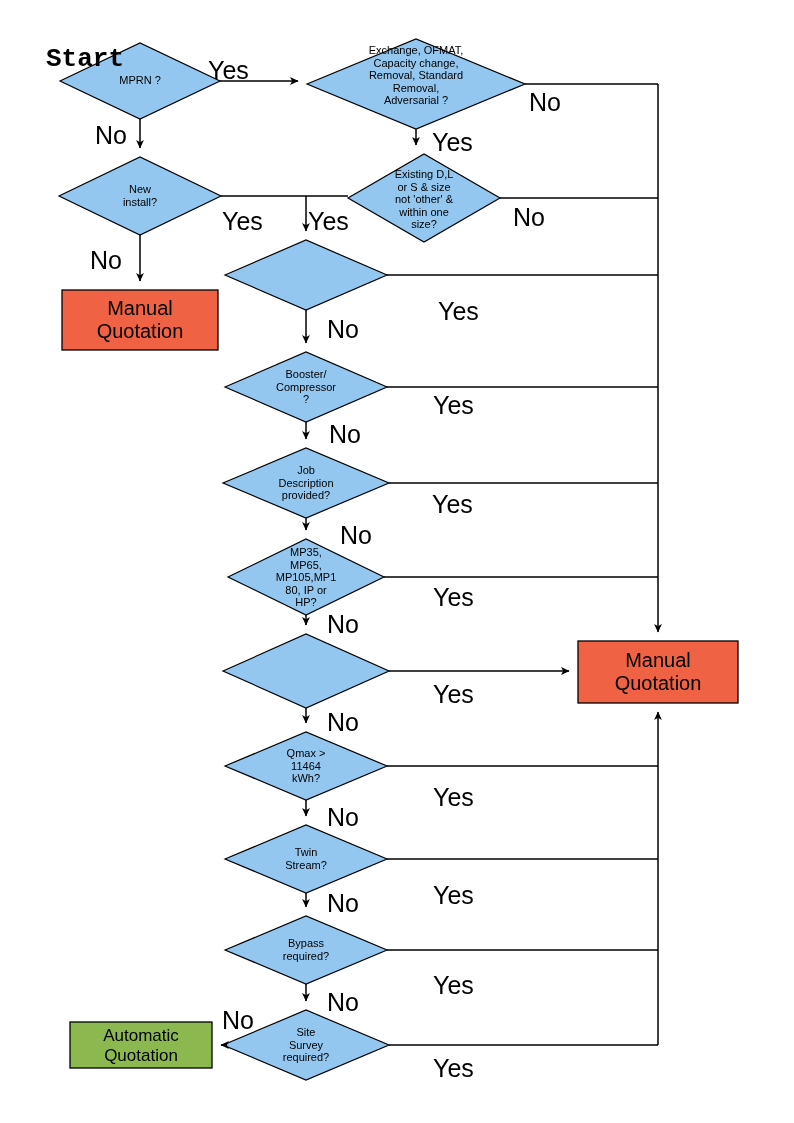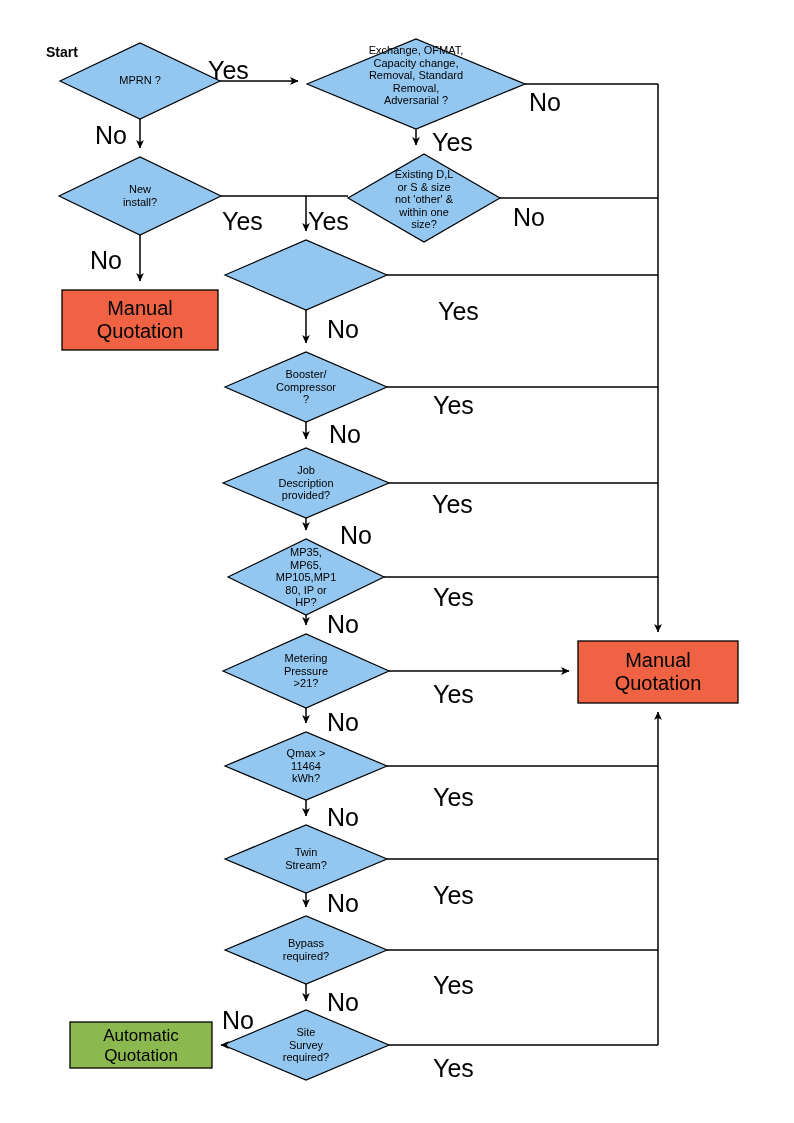--- a/index.html
+++ b/index.html
@@ -1,20 +1,20 @@
 <!DOCTYPE html>
 <html><head>
 <meta charset="utf-8">
 <style>
   html,body{margin:0;padding:0;background:#ffffff;}
   body{width:794px;height:1123px;font-family:"Liberation Sans",sans-serif;}
   #canvas{position:relative;width:794px;height:1123px;overflow:hidden;}
   svg{position:absolute;left:0;top:0;}
   .lbl{position:absolute;color:#000;font-family:"Liberation Sans",sans-serif;white-space:pre;}
-  .start-lbl{font-size:14px;font-weight:bold;}
+  .start-lbl{font-size:26px;font-weight:bold;font-family:Liberation Mono, monospace;}
   .yn{font-size:25px;}
   .dtext{position:absolute;text-align:center;font-size:11px;line-height:12.5px;color:#000;}
   .btext{position:absolute;text-align:center;font-size:20px;line-height:23px;color:#000;}
 </style>
 </head>
 <body>
 
 <div id="canvas">
 
 <svg width="794" height="1123" viewBox="0 0 794 1123">
@@ -104,21 +104,20 @@
 
 <div class="lbl start-lbl" style="left:46px;top:44px;">Start</div>
 
 <div class="dtext" style="left:90px;top:74px;width:100px;">MPRN ?</div>
 <div class="dtext" style="left:336px;top:44px;width:160px;">Exchange, OFMAT,<br>Capacity change,<br>Removal, Standard<br>Removal,<br>Adversarial ?</div>
 <div class="dtext" style="left:95px;top:183px;width:90px;">New<br>install?</div>
 <div class="dtext" style="left:380px;top:168px;width:88px;">Existing D,L<br>or S &amp; size<br>not 'other' &amp;<br>within one<br>size?</div>
 <div class="dtext" style="left:253px;top:368px;width:106px;">Booster/<br>Compressor<br>?</div>
 <div class="dtext" style="left:253px;top:464px;width:106px;">Job<br>Description<br>provided?</div>
 <div class="dtext" style="left:258px;top:546px;width:96px;">MP35,<br>MP65,<br>MP105,MP1<br>80, IP or<br>HP?</div>
-<div class="dtext" style="left:256px;top:652px;width:100px;">Metering<br>Pressure<br>&gt;21?</div>
 <div class="dtext" style="left:265px;top:747px;width:82px;text-align:center;">Qmax &gt;<br>11464<br>kWh?</div>
 <div class="dtext" style="left:256px;top:846px;width:100px;">Twin<br>Stream?</div>
 <div class="dtext" style="left:256px;top:937px;width:100px;">Bypass<br>required?</div>
 <div class="dtext" style="left:256px;top:1026px;width:100px;">Site<br>Survey<br>required?</div>
 
 <div class="btext" style="left:62px;top:297px;width:156px;">Manual<br>Quotation</div>
 <div class="btext" style="left:578px;top:649px;width:160px;">Manual<br>Quotation</div>
 <div class="btext" style="left:70px;top:1026px;width:142px;font-size:17px;line-height:20px;">Automatic<br>Quotation</div>
 
 <div class="lbl yn" style="left:208px;top:56px;">Yes</div>

